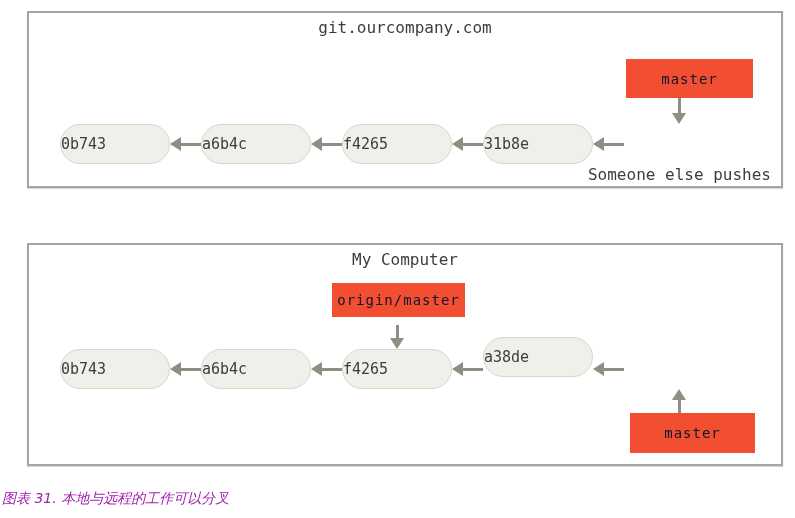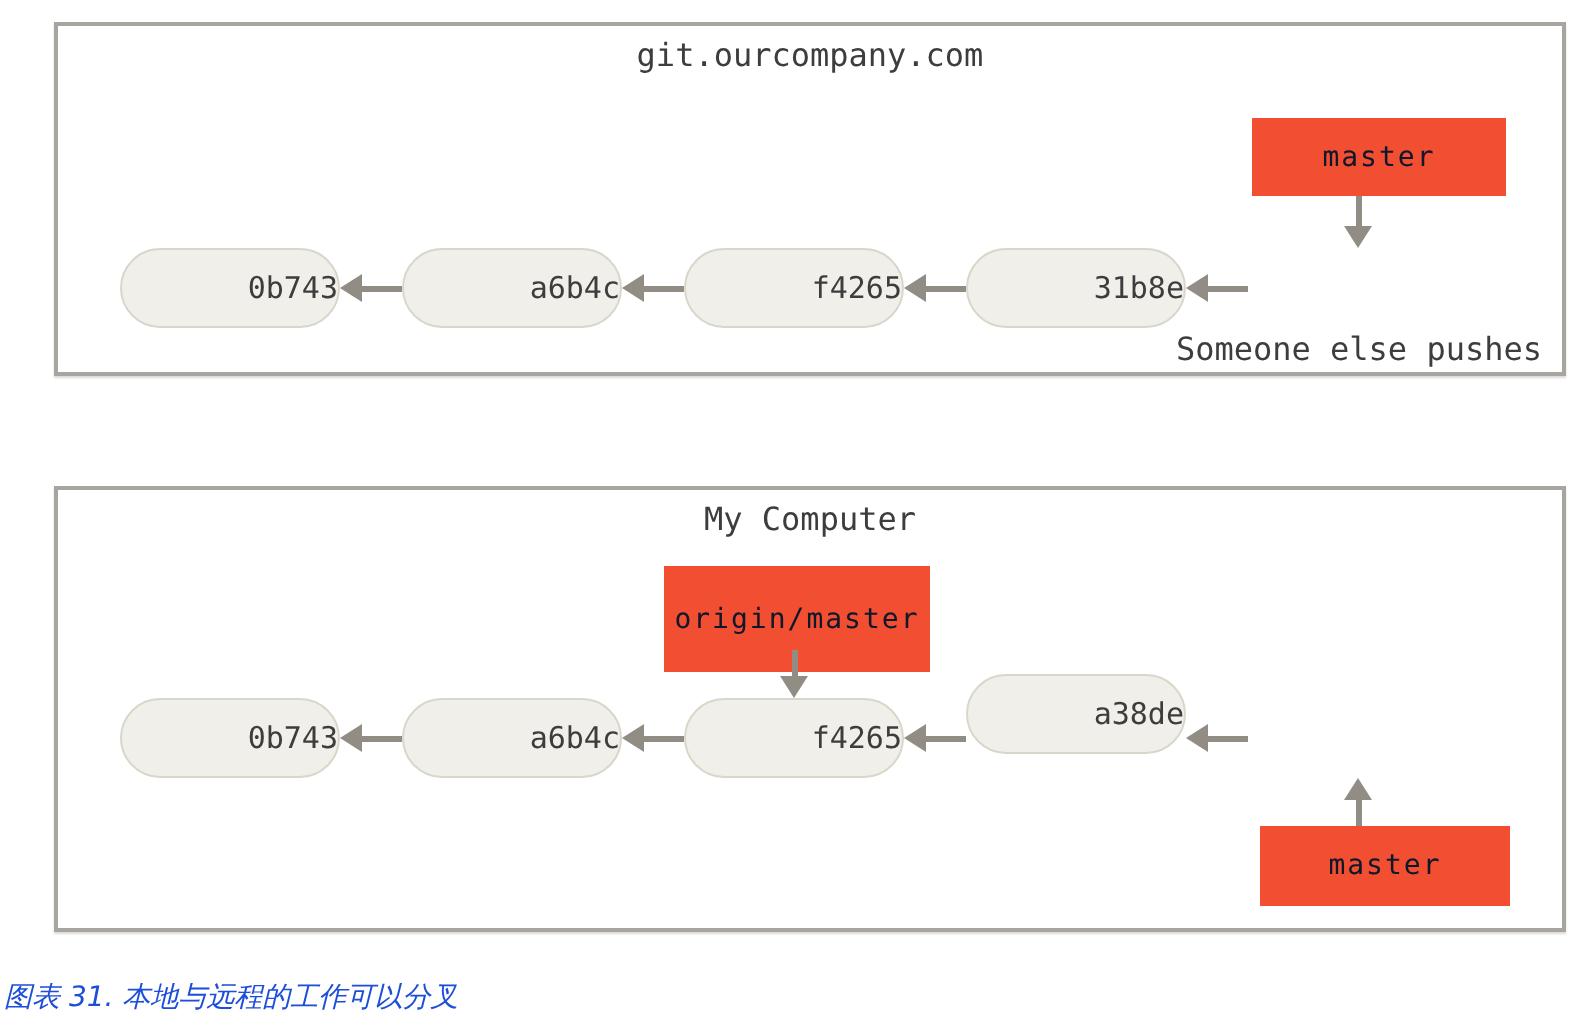--- a/index.html
+++ b/index.html
@@ -35,21 +35,21 @@
     white-space:pre;
     text-align:center;
   }
   .pill{
     position:absolute;
     width:110px;height:40px;
     background:var(--node-fill,#f0efe9);
     border:1px solid var(--node-border,#d9d6cb);
     border-radius:21px;
     box-sizing:border-box;
-    display:flex;align-items:center;justify-content:flex-end;
+    display:flex;align-items:center;justify-content:flex-start;
     font:15px "DejaVu Sans Mono", monospace;
     color:#3d3d3d;
   }
   .branch{
     position:absolute;
     background:var(--accent,#f14e32);
     color:#0f172a;
     display:flex;align-items:center;justify-content:center;
     font:14px "DejaVu Sans Mono", monospace;
     letter-spacing:1px;
@@ -81,21 +81,21 @@
   .varrow.up .vline{top:9px;bottom:0;}
   .varrow.up .vhead{
     position:absolute;top:0;left:0;width:0;height:0;
     border-left:7px solid transparent;
     border-right:7px solid transparent;
     border-bottom:11px solid var(--arrow,#918d85);
   }
   .caption{
     position:absolute;left:2px;top:490px;
     font:italic 14px "DejaVu Sans", sans-serif;
-    color:#1d4ed8;
+    color:#a21caf;
   }
 </style>
 </head>
 <body>
 
 <div id="canvas">
 
   <div class="panel" id="panel-remote">
     <div class="panel-title">git.ourcompany.com</div>
     <div class="panel-note">Someone else pushes</div>
@@ -159,21 +159,21 @@
         <div>a38de</div>
       </div>
       <div class="harrow" style="left: 423px; top: 117px;">
         <div class="hhead"></div>
         <div class="hline" style=""></div>
       </div>
       <div class="harrow" style="left: 564px; top: 117px;">
         <div class="hhead"></div>
         <div class="hline" style=""></div>
       </div>
-      <div class="branch" style="left: 303px; top: 38px; width: 133px; height: 53px;">
+      <div class="branch" style="left: 303px; top: 38px; width: 133px; height: 34px;">
         <div>origin/master</div>
       </div>
       <div class="varrow down" style="left: 361px; top: 80px; height: 24px;">
         <div class="vline"></div>
         <div class="vhead"></div>
       </div>
       <div class="branch" style="left: 601px; top: 168px; width: 125px; height: 40px;">
         <div>master</div>
       </div>
       <div class="varrow up" style="left: 643px; top: 144px; height: 24px;">

